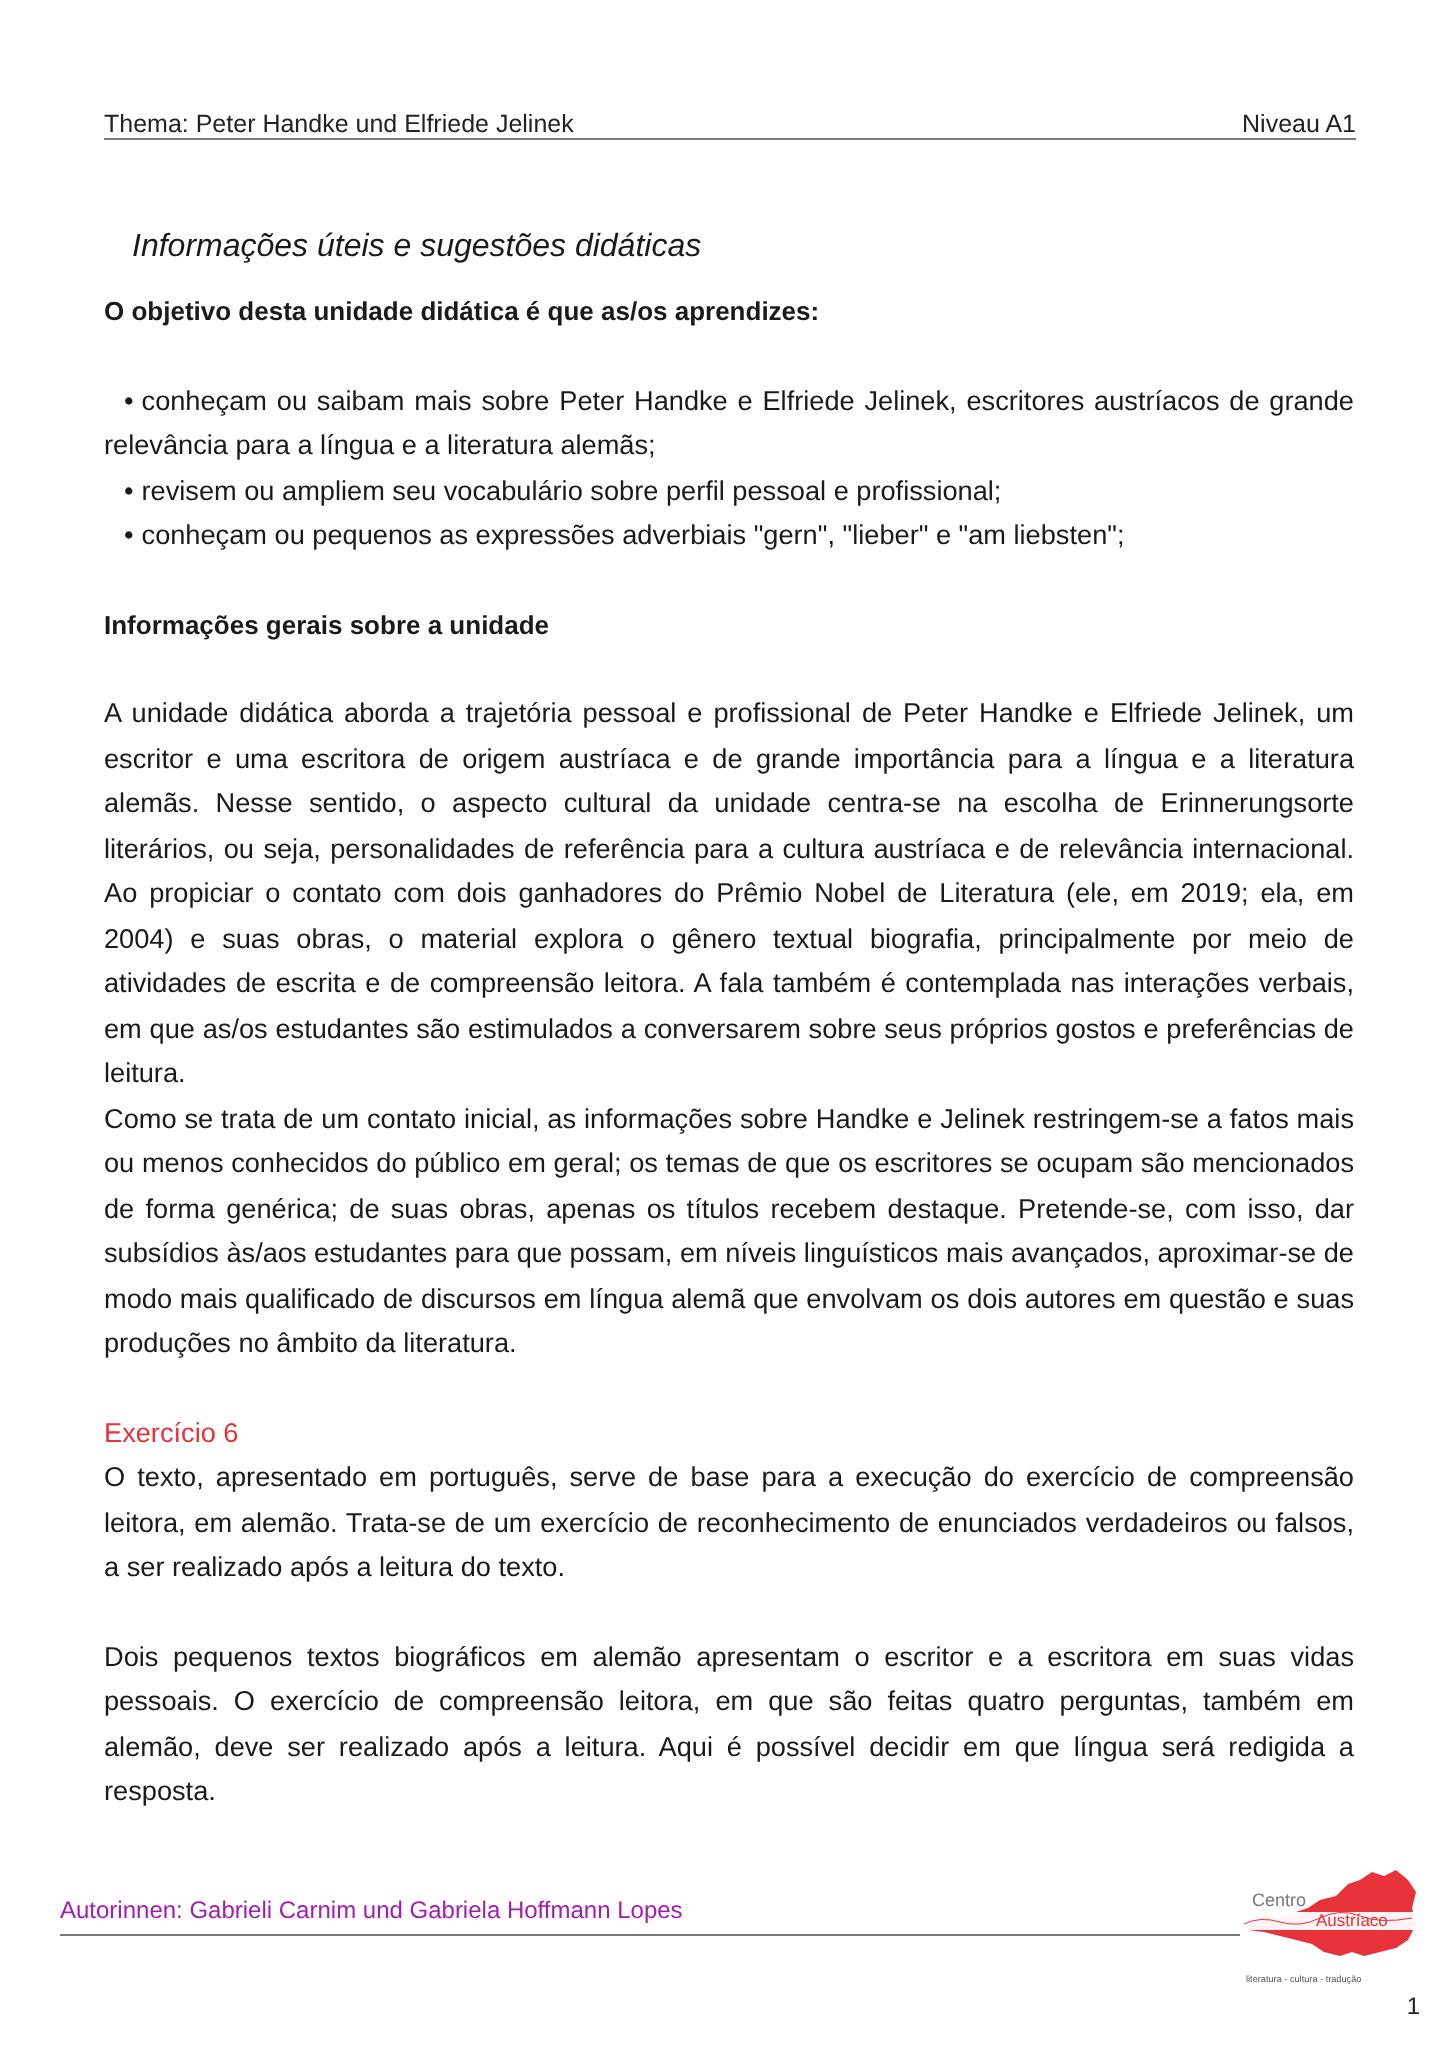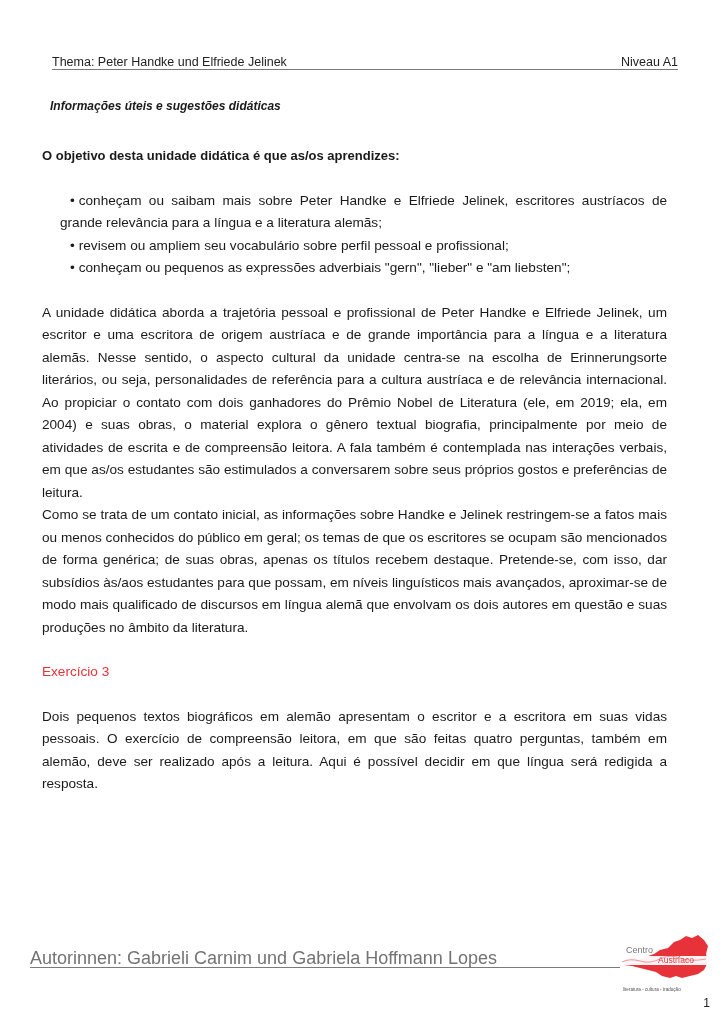--- a/index.html
+++ b/index.html
@@ -25,47 +25,47 @@
       font-size: 12.5px;
       display: flex;
       justify-content: space-between;
       align-items: flex-end;
       color: #222;
     }
     .doc-title {
       position: absolute;
       left: 50px;
       top: 99px;
-      margin: 0;
-      font-size: 12px;
+      margin: 16px;
+      font-size: 16px;
       font-style: italic;
-      font-weight: bold;
+      font-weight: normal;
       color: #1a1a1a;
     }
     .content {
       position: absolute;
-      left: 42px;
+      left: 52px;
       width: 625px;
       top: 145px;
       font-size: 13.6px;
       line-height: 22.5px;
       text-align: justify;
     }
     .content p {
       margin: 0;
     }
     .lead {
       font-weight: bold;
       font-size: 13px;
       margin-bottom: 22px !important;
     }
     .bullets {
       list-style: none;
       padding: 0;
-      margin: 0 0 22px 18px;
+      margin: 0 0 22px 0;
     }
     .bullets li {
       margin: 0;
     }
     .bullets li .dot {
       display: inline-block;
       margin-left: 10px;
       margin-right: 4px;
     }
     .section-heading {
@@ -81,22 +81,22 @@
       font-size: 13.6px;
     }
     .italic { }
     .page-footer {
       position: absolute;
       left: 30px;
       width: 590px;
       top: 948px;
       height: 19px;
       border-bottom: 1.5px solid #7a7a7a;
-      font-size: 18px;
-      color: #737373;
+      font-size: 12px;
+      color: #a21caf;
     }
     .logo {
       position: absolute;
       left: 620px;
       top: 932px;
       width: 90px;
       height: 64px;
     }
     .page-number {
       position: absolute;
@@ -124,26 +124,28 @@
       <span class="dot">•</span><span>conheçam ou saibam mais sobre Peter Handke e Elfriede Jelinek, escritores austríacos de grande relevância para a língua e a literatura alemãs;</span>
     </li>
     <li>
       <span class="dot">•</span><span>revisem ou ampliem seu vocabulário sobre perfil pessoal e profissional;</span>
     </li>
     <li>
       <span class="dot">•</span><span>conheçam ou pequenos as expressões adverbiais "</span><span class="italic">gern</span><span>", "</span><span class="italic">lieber</span><span>" e "</span><span class="italic">am liebsten</span><span>";</span>
     </li>
   </ul>
 
+  <p class="section-heading">Informações gerais sobre a unidade</p>
 
   <p><span>A unidade didática aborda a trajetória pessoal e profissional de Peter Handke e Elfriede Jelinek, um escritor e uma escritora de origem austríaca e de grande importância para a língua e a literatura alemãs. Nesse sentido, o aspecto cultural da unidade centra-se na escolha de </span><span class="italic">Erinnerungsorte</span><span> literários, ou seja, personalidades de referência para a cultura austríaca e de relevância internacional. Ao propiciar o contato com dois ganhadores do Prêmio Nobel de Literatura (ele, em 2019; ela, em 2004) e suas obras, o material explora o gênero textual biografia, principalmente por meio de atividades de escrita e de compreensão leitora. A fala também é contemplada nas interações verbais, em que as/os estudantes são estimulados a conversarem sobre seus próprios gostos e preferências de leitura.</span></p>
   <p class="para-block">Como se trata de um contato inicial, as informações sobre Handke e Jelinek restringem-se a fatos mais ou menos conhecidos do público em geral; os temas de que os escritores se ocupam são mencionados de forma genérica; de suas obras, apenas os títulos recebem destaque. Pretende-se, com isso, dar subsídios às/aos estudantes para que possam, em níveis linguísticos mais avançados, aproximar-se de modo mais qualificado de discursos em língua alemã que envolvam os dois autores em questão e suas produções no âmbito da literatura.</p>
 
   <div class="para-block">
-    <p class="exercise-title">Exercício 3</p>
+    <p class="exercise-title">Exercício 6</p>
+    <p>O texto, apresentado em português, serve de base para a execução do exercício de compreensão leitora, em alemão. Trata-se de um exercício de reconhecimento de enunciados verdadeiros ou falsos, a ser realizado após a leitura do texto.</p>
   </div>
 
   <div>
     <p>Dois pequenos textos biográficos em alemão apresentam o escritor e a escritora em suas vidas pessoais. O exercício de compreensão leitora, em que são feitas quatro perguntas, também em alemão, deve ser realizado após a leitura. Aqui é possível decidir em que língua será redigida a resposta.</p>
   </div>
 </div>
 
 <div class="page-footer">
   <span>Autorinnen: Gabrieli Carnim und Gabriela Hoffmann Lopes</span>
 </div>

